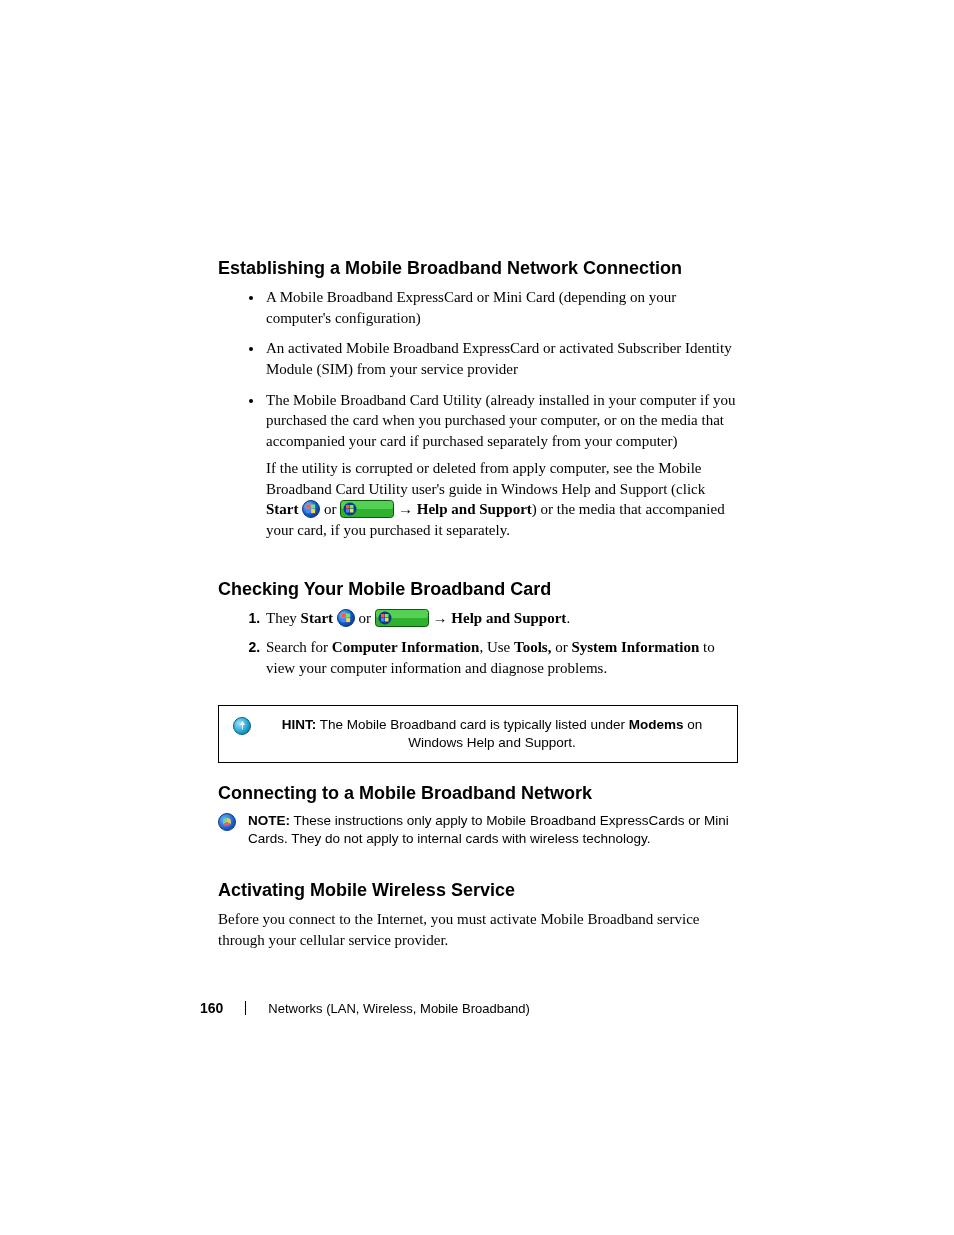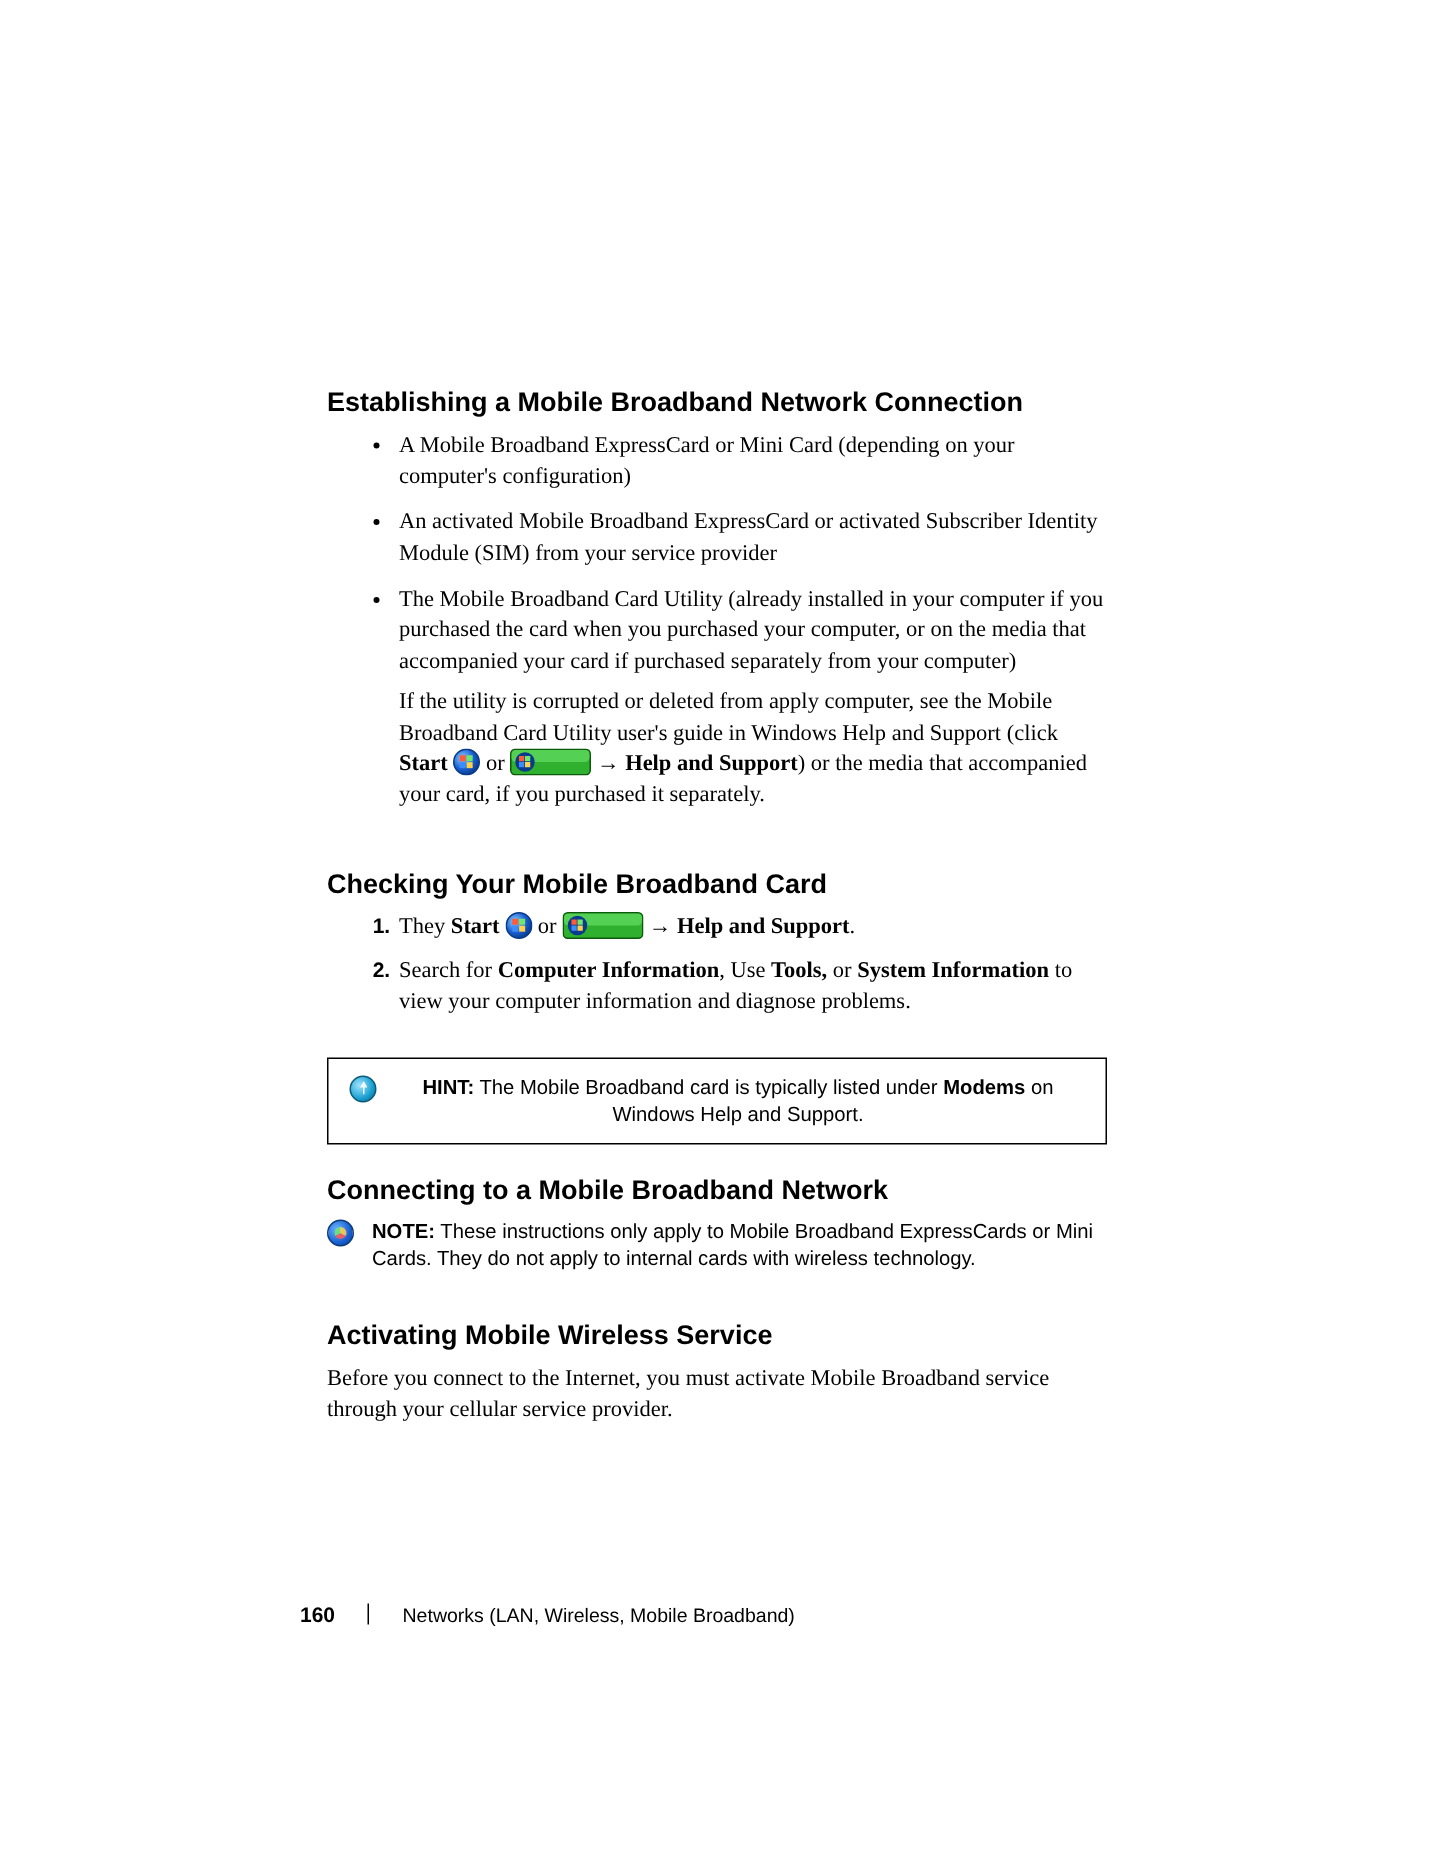--- a/index.html
+++ b/index.html
@@ -118,21 +118,21 @@
     margin: 26px 0 20px 0;
     display: flex;
     align-items: flex-start;
     gap: 10px;
     text-align: center;
   }
   .hint-box .hint-icon { margin-right: 0; }
   .footer {
     position: absolute;
     left: 200px;
-    top: 1068px;
+    top: 1000px;
     font-family: Arial, Helvetica, sans-serif;
     font-size: 13px;
     color: #000;
     display: flex;
     align-items: center;
     gap: 22px;
   }
   .footer .pnum { font-weight: bold; font-size: 14px; }
   .footer .divider { width:1px; height:14px; background:#000; }
   .section-gap { height: 18px; }

